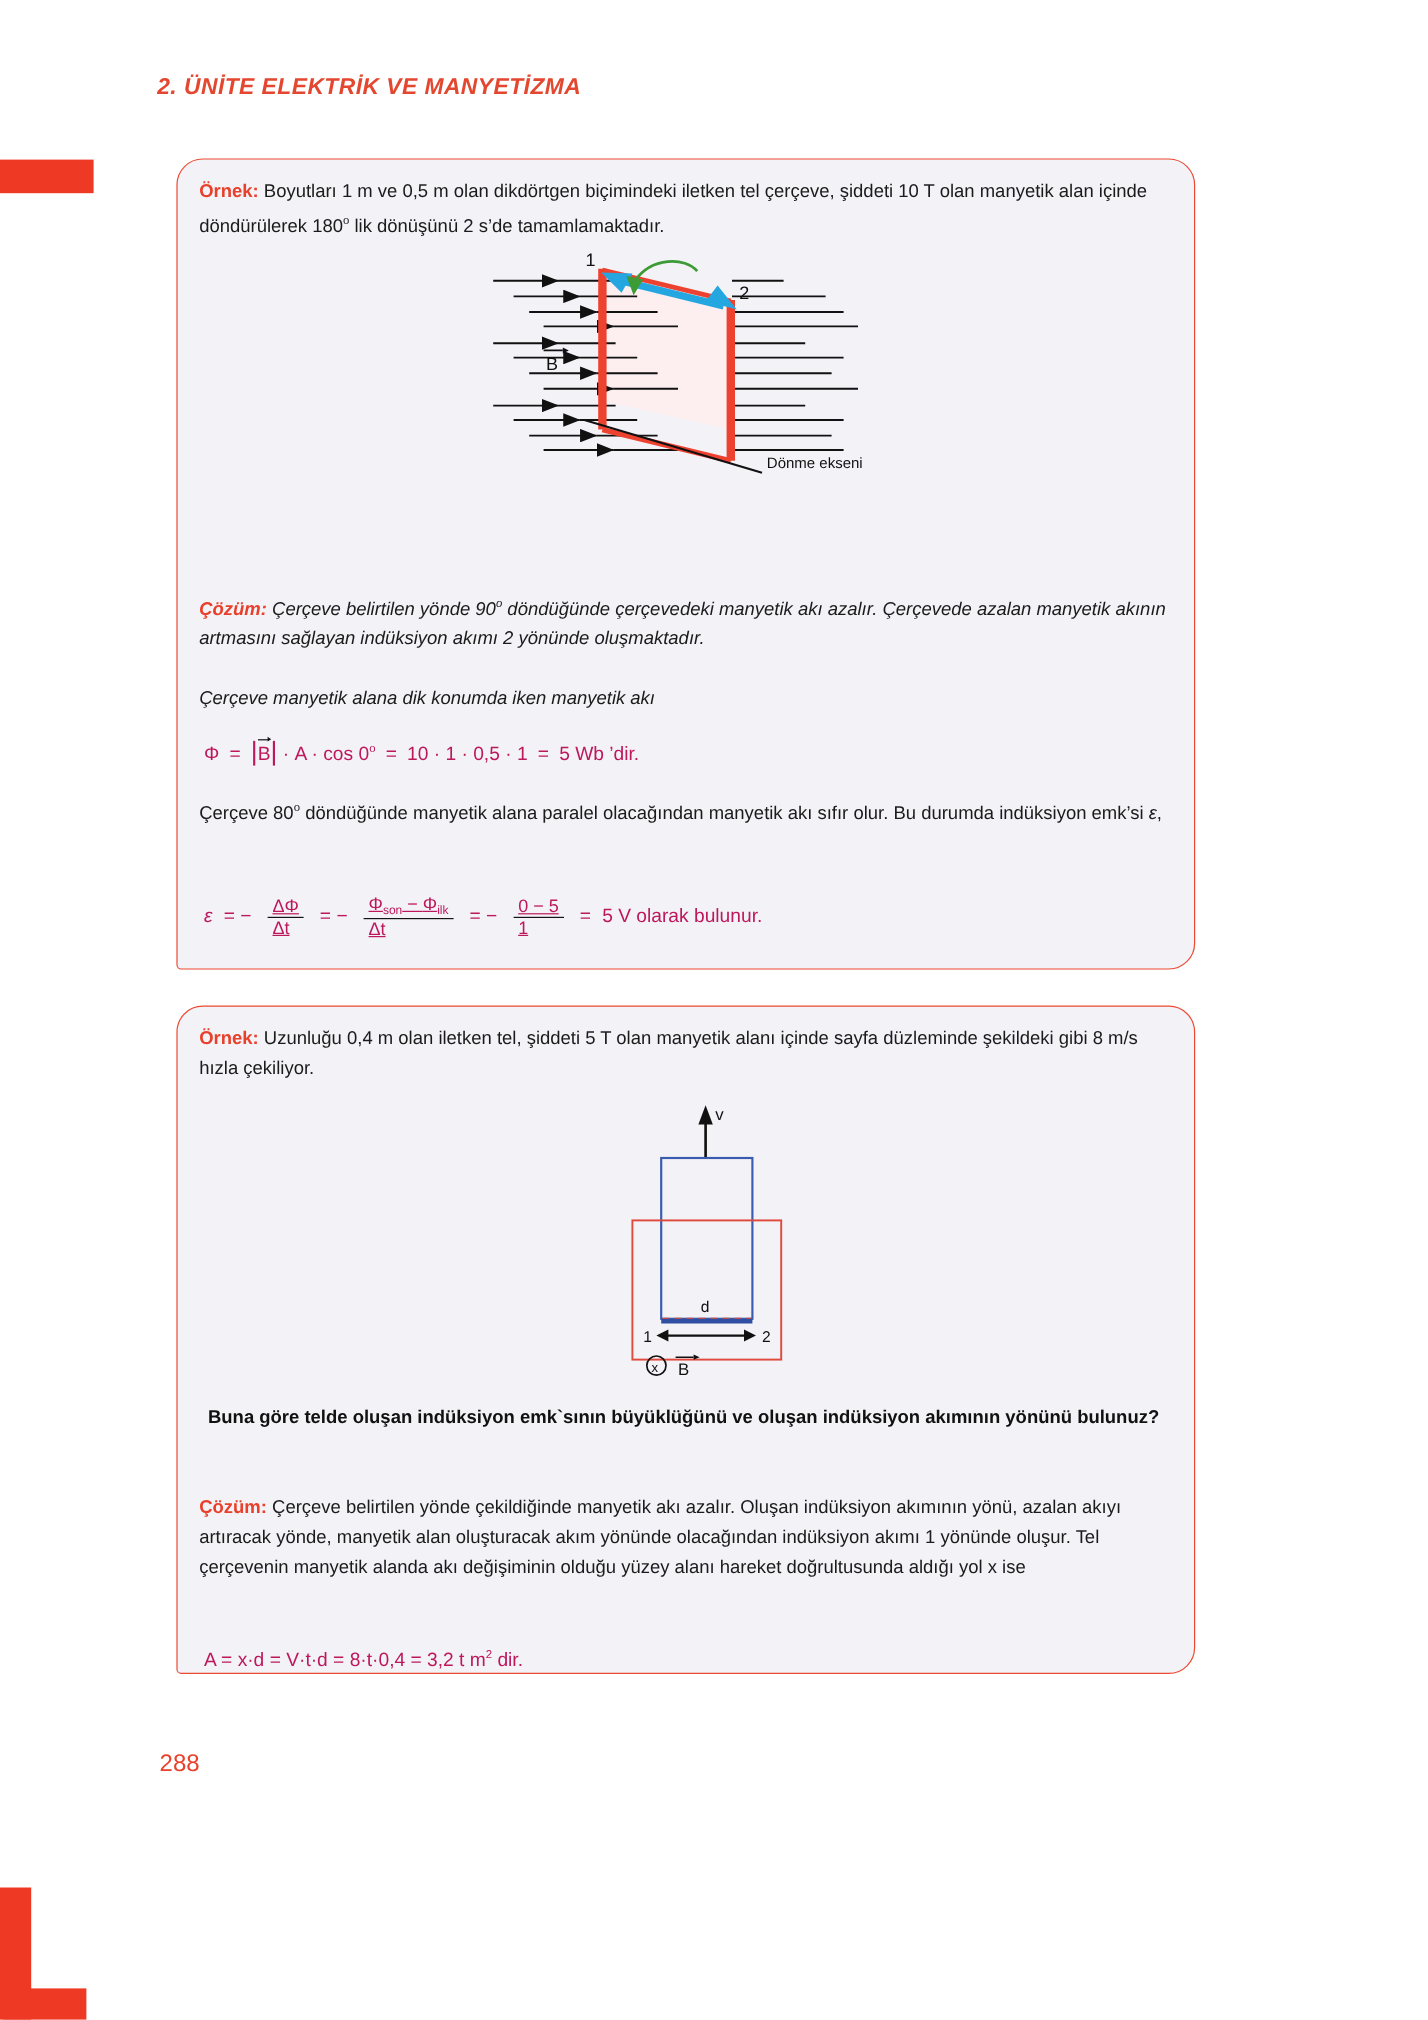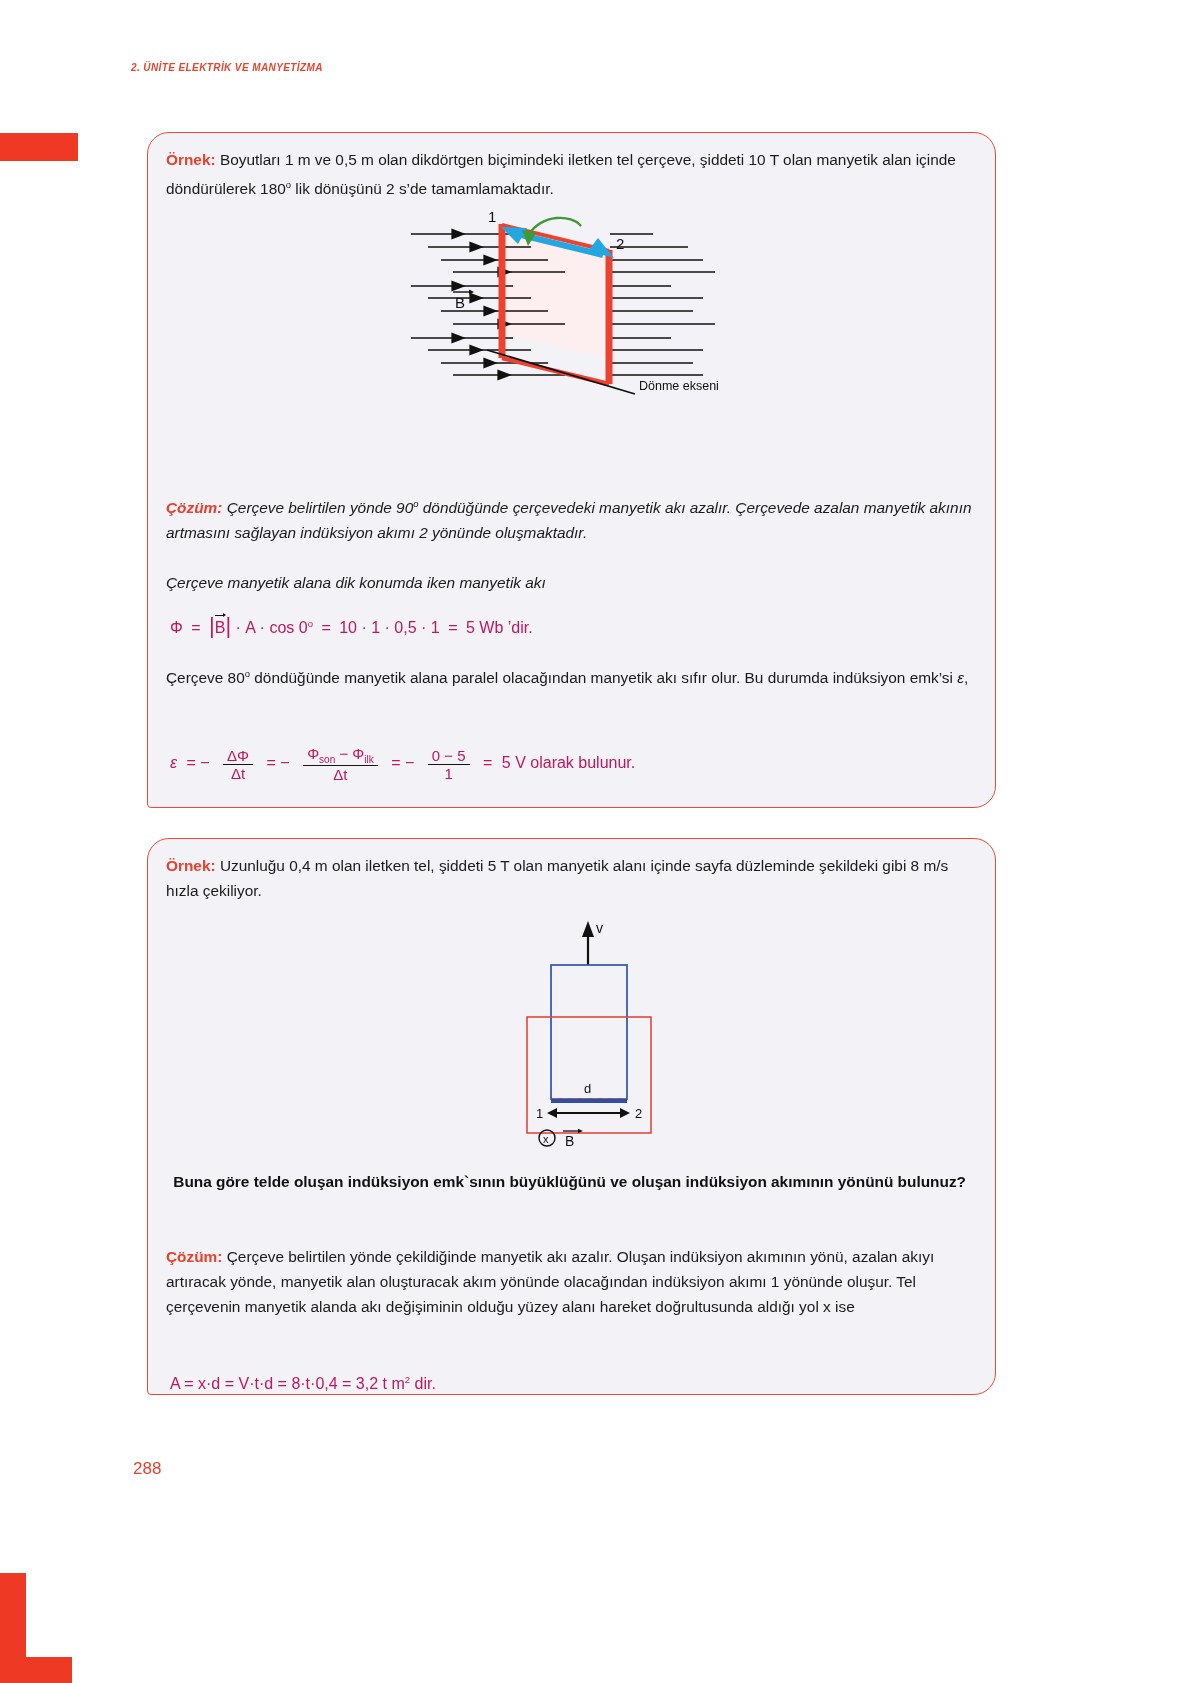--- a/index.html
+++ b/index.html
@@ -22,21 +22,21 @@
   .corner-hook .v{
     position:absolute;left:0;bottom:0;width:26px;height:110px;background:#ee3a24;
     border-radius:0 0 0 4px;
   }
   .corner-hook .h{
     position:absolute;left:0;bottom:0;width:72px;height:26px;background:#ee3a24;
   }
   
   .running-head{
     position:absolute;left:131px;top:62px;
-    font-style:italic;font-weight:bold;font-size:10px;
+    font-style:italic;font-weight:bold;font-size:19px;
     letter-spacing:.4px;color:#e4472f;
   }
   
   .ex-box{
     position:absolute;
     border:1.4px solid #ee4a33;
     background:#f2f2f7;
     box-sizing:border-box;
     margin-left:16px;
   }
@@ -51,29 +51,29 @@
     color:#1b1b1b;
   }
   .lab{color:#e8402a;font-weight:bold;}
   b.q{font-weight:bold;color:#111;}
   sup.deg{font-size:9.5px;vertical-align:super;}
   sup.sq{font-size:9.5px;vertical-align:super;}
   .it{font-style:italic;}
   
   .pageno{
     position:absolute;left:133px;top:1459px;
-    font-size:17px;color:#e8402a;font-weight:normal;
+    font-size:20px;color:#e8402a;font-weight:normal;
   }
   
   #fig1{position:absolute;left:255px;top:75px;width:340px;height:190px;}
   
   #fig2{position:absolute;left:355px;top:80px;width:180px;height:232px;}
   
   .formula{position:absolute;font-size:16px;color:#be185d;}
-  .frac{display:inline-block;vertical-align:middle;text-align:center;margin:0 4px;}
+  .frac{display:inline-block;vertical-align:middle;margin:0 4px;text-decoration:underline;}
   .frac .num{display:block;padding:0 4px;font-size:15px;}
   .frac .den{display:block;border-top:1.3px solid #141414;padding:0 4px;font-size:15px;}
   .vecbar{position:relative;display:inline-block;}
   .vecbar::after{
     content:"";position:absolute;left:0;right:1px;top:-4px;height:1.3px;background:#141414;
   }
   .vecbar .arrowhead{
     position:absolute;right:-1px;top:-6.5px;
     border-left:3.5px solid #141414;border-top:2.2px solid transparent;border-bottom:2.2px solid transparent;
   }

